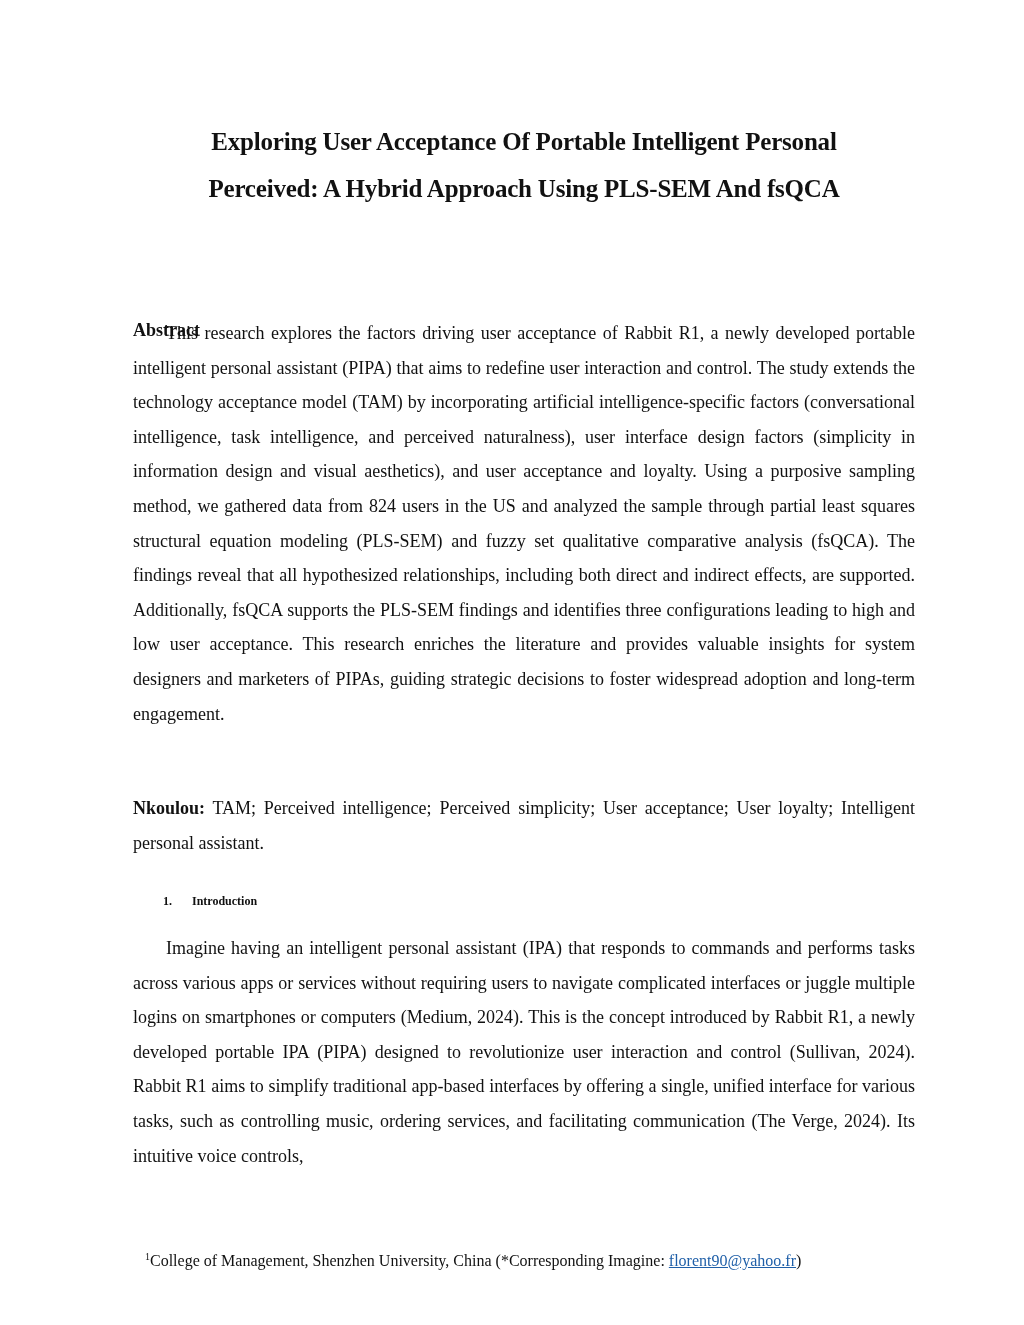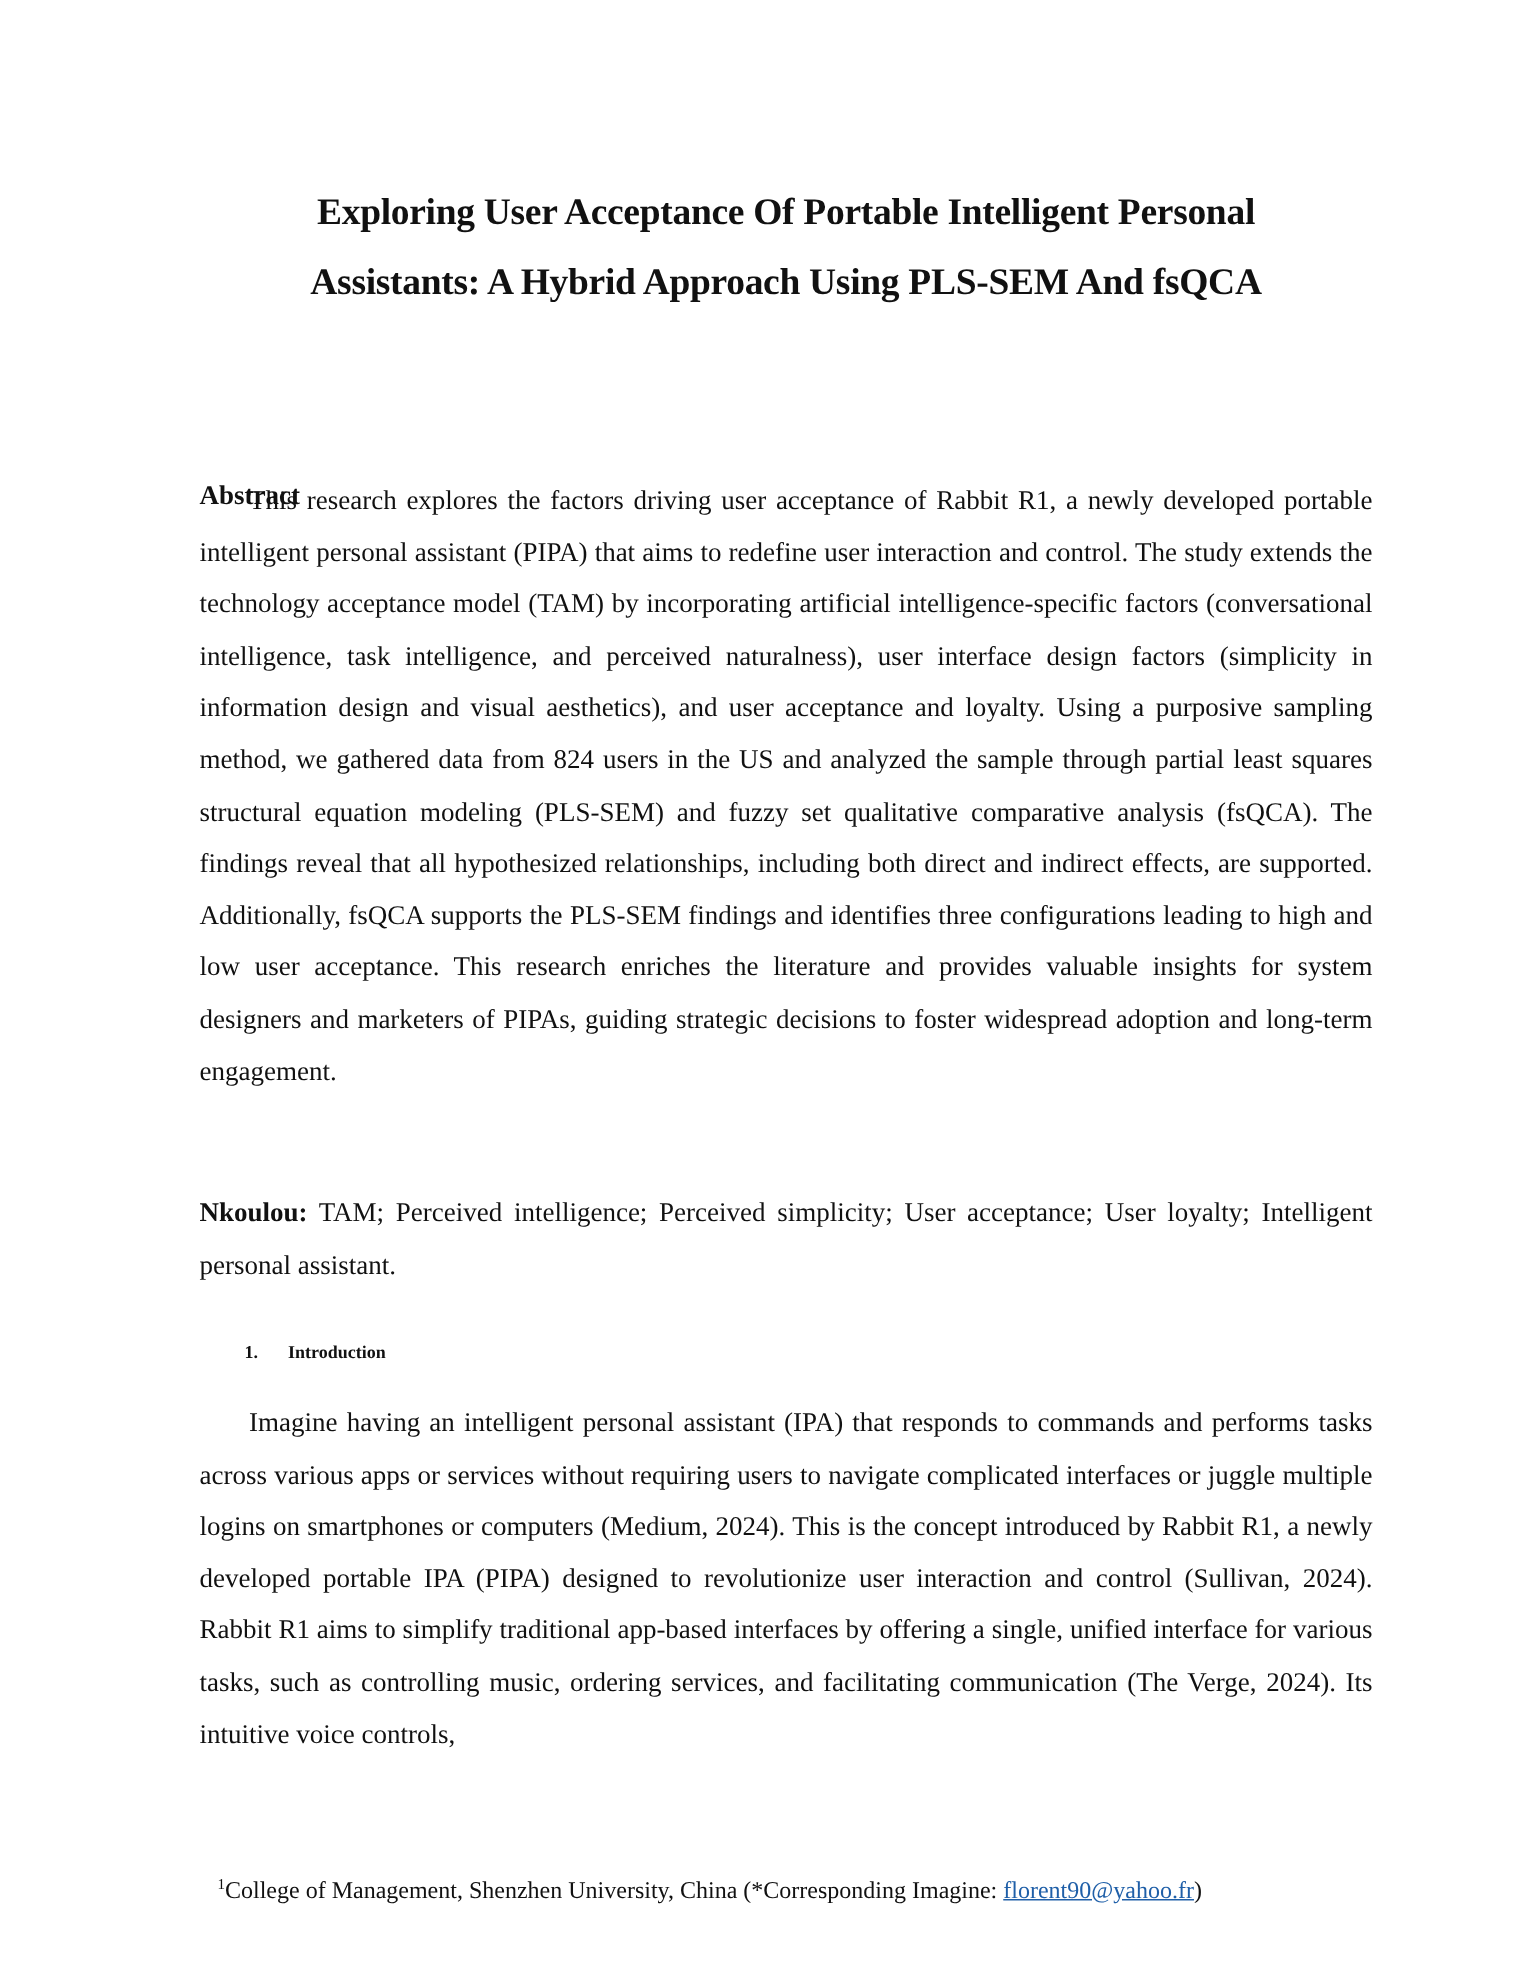--- a/index.html
+++ b/index.html
@@ -89,21 +89,21 @@
     text-decoration: underline;
   }
 </style>
 </head>
 <body>
 
 <div class="page">
 
   <div class="title">
     <div>Exploring User Acceptance Of Portable Intelligent Personal</div>
-    <div>Assistants: A Hybrid Approach Using PLS-SEM And fsQCA</div>
+    <div>Perceived: A Hybrid Approach Using PLS-SEM And fsQCA</div>
   </div>
 
 
   <div class="abstract-heading">Abstract</div>
 
   <p class="body-text abstract-body">This research explores the factors driving user acceptance of Rabbit R1, a newly developed portable intelligent personal assistant (PIPA) that aims to redefine user interaction and control. The study extends the technology acceptance model (TAM) by incorporating artificial intelligence-specific factors (conversational intelligence, task intelligence, and perceived naturalness), user interface design factors (simplicity in information design and visual aesthetics), and user acceptance and loyalty. Using a purposive sampling method, we gathered data from 824 users in the US and analyzed the sample through partial least squares structural equation modeling (PLS-SEM) and fuzzy set qualitative comparative analysis (fsQCA). The findings reveal that all hypothesized relationships, including both direct and indirect effects, are supported. Additionally, fsQCA supports the PLS-SEM findings and identifies three configurations leading to high and low user acceptance. This research enriches the literature and provides valuable insights for system designers and marketers of PIPAs, guiding strategic decisions to foster widespread adoption and long-term engagement.</p>
 
   <p class="keywords"><span class="kw-label">Nkoulou:</span><span> TAM; Perceived intelligence; Perceived simplicity; User acceptance; User loyalty; Intelligent personal assistant.</span></p>
 
   <div class="section-heading">

